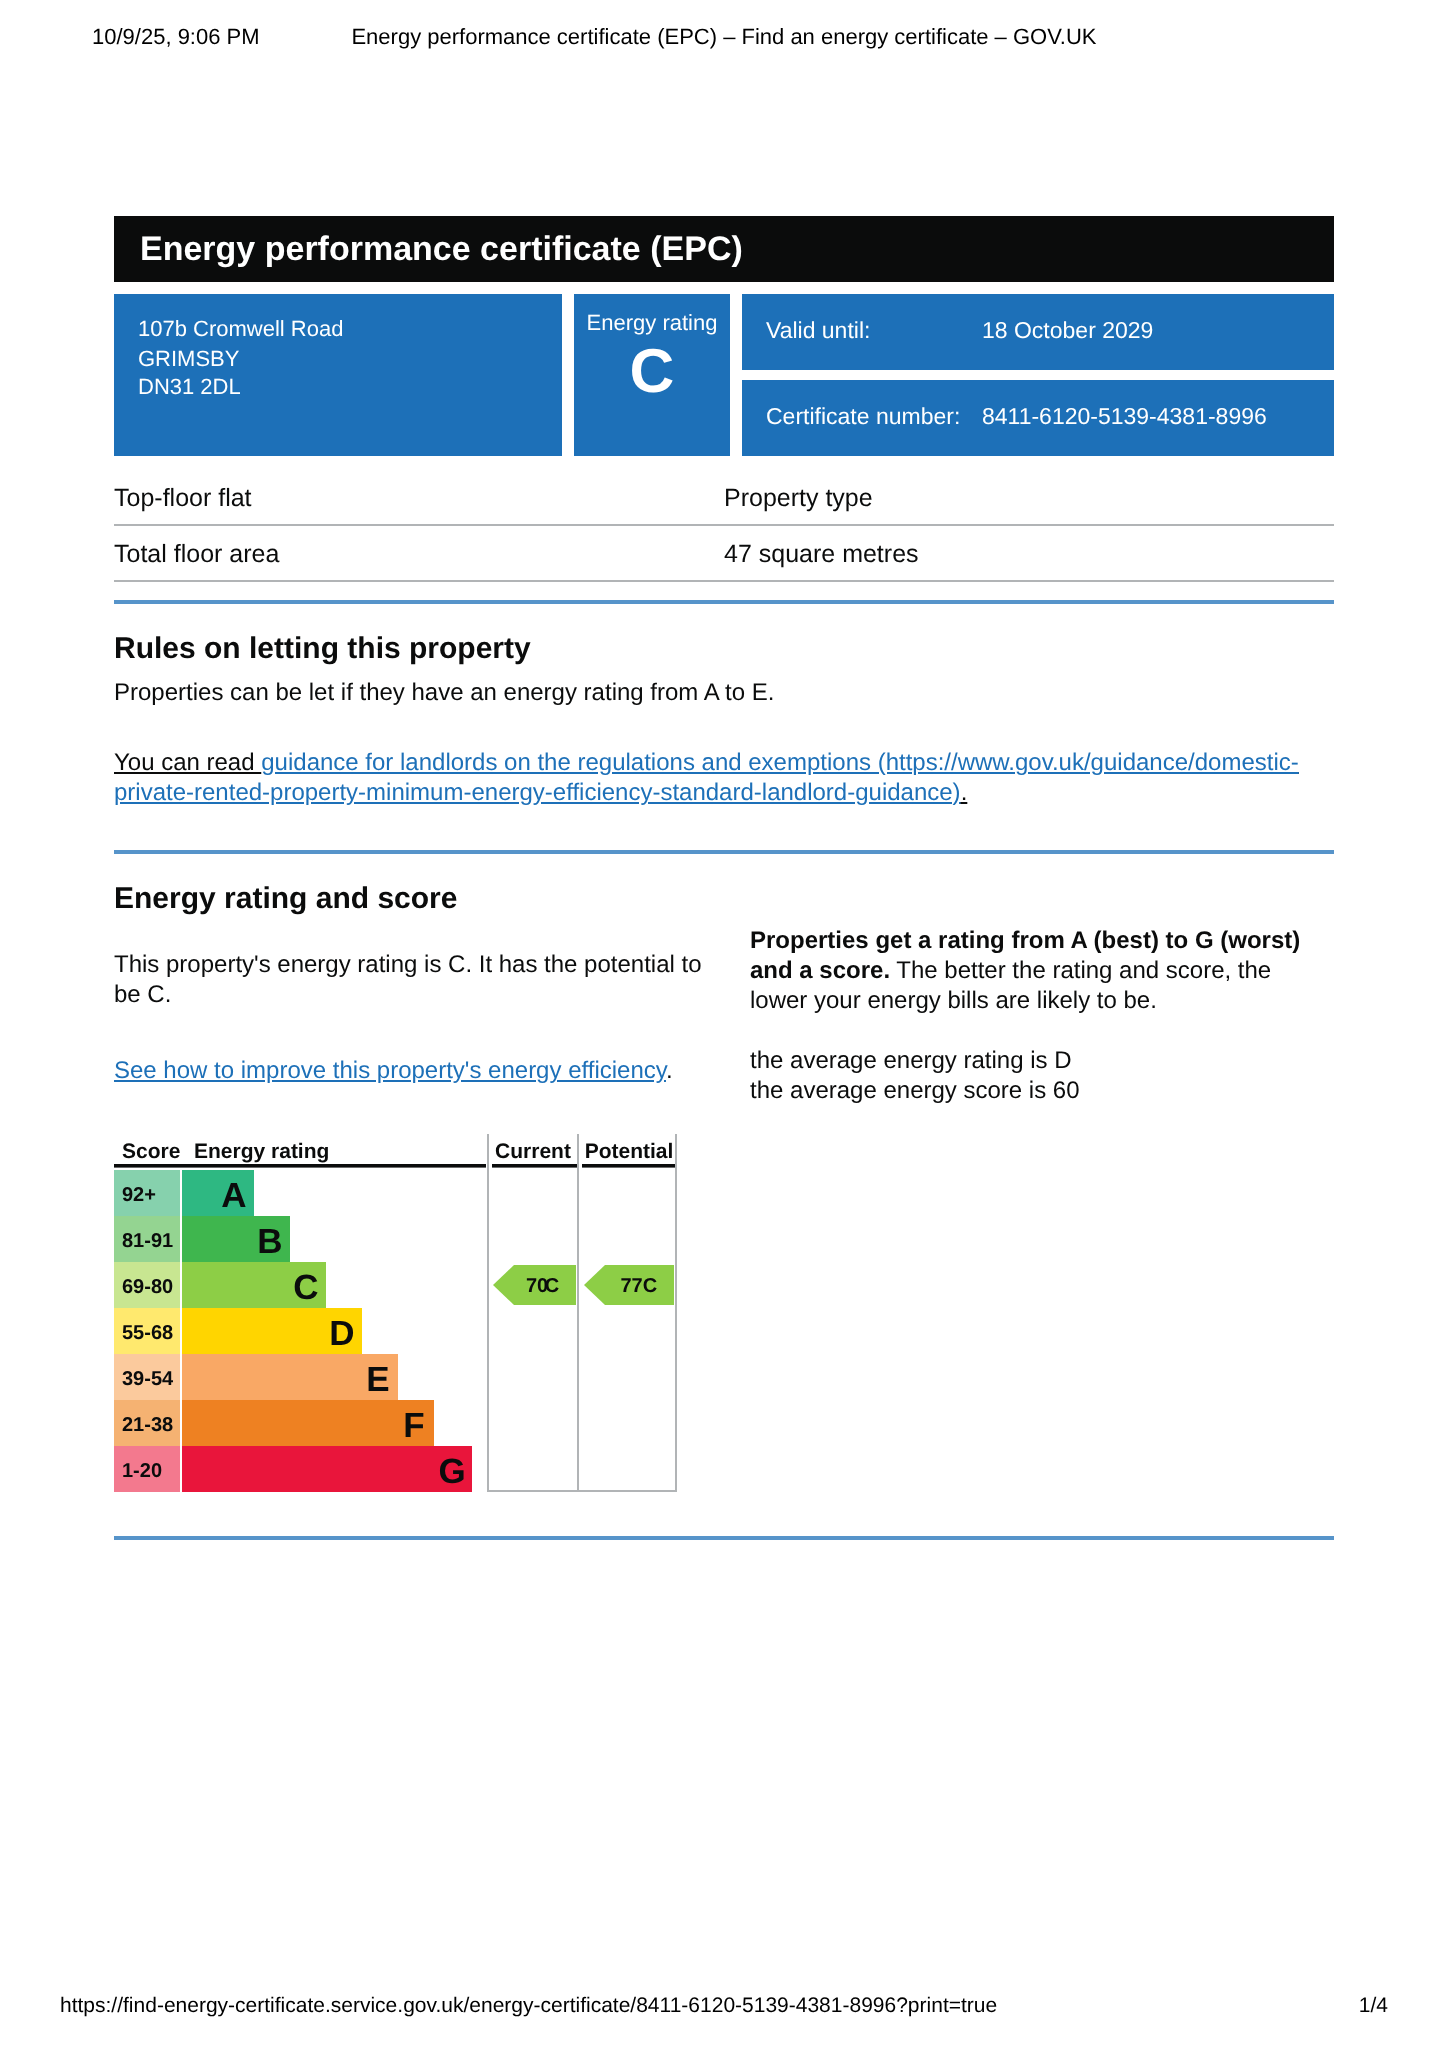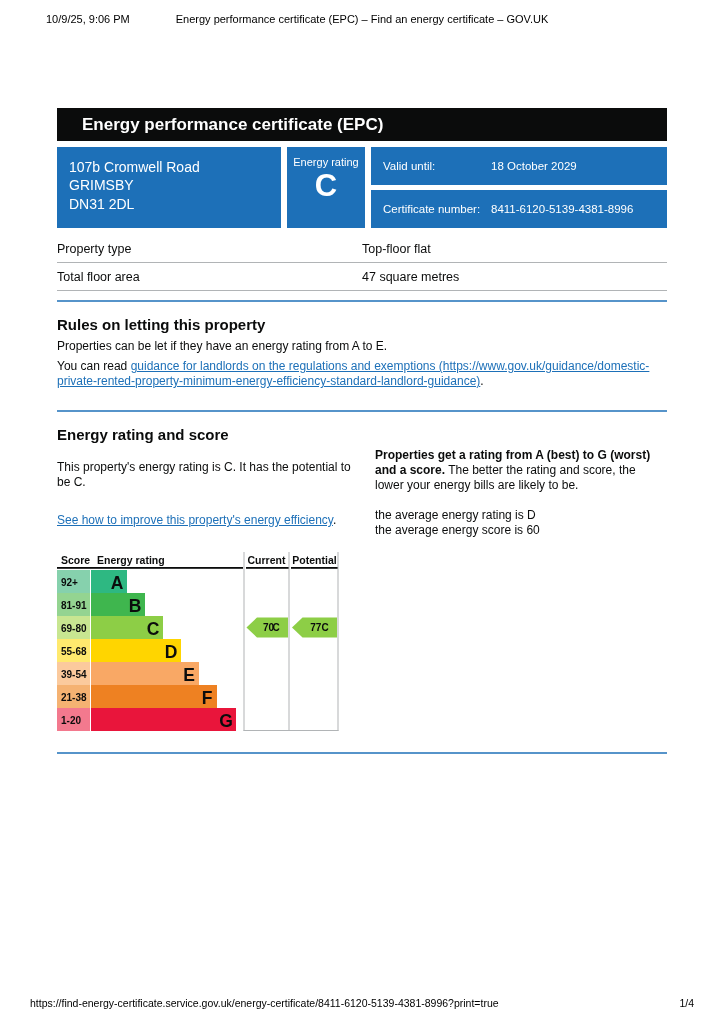--- a/index.html
+++ b/index.html
@@ -12,46 +12,46 @@
   
   .print-header { position:absolute; top:13px; left:30px; right:30px; height:14px; font-size:11px; color:#000; }
   .ph-date  { position:absolute; left:16px; top:0; }
   .ph-title { display:block; text-align:center; }
   .print-footer { position:absolute; bottom:15px; left:30px; right:30px; font-size:10.5px; color:#000;
     display:flex; justify-content:space-between; }
 
   .content { position:absolute; left:57px; top:108px; width:610px; }
 
   .banner { background:#0b0c0c; color:#fff; height:33px; line-height:33px;
-    font-size:17px; font-weight:bold; padding-left:25px; }
+    font-size:17px; font-weight:bold; padding-left:13px; }
 
   .summary { display:grid; grid-template-columns:224px 78px 1fr; column-gap:6px; margin-top:6px; height:81px; }
   .bluebox { background:#1d70b8; color:#fff; }
-  .addr-box { padding:11px 12px; font-size:14px; line-height:1.32; }
+  .addr-box { padding:11px 12px; font-size:11px; line-height:1.32; }
   .rating-box { display:flex; flex-direction:column; align-items:center; padding-top:9px; }
   .rating-label { font-size:11px; }
   .rating-letter { font-size:31px; font-weight:bold; line-height:1.15; }
   .right-stack { display:flex; flex-direction:column; gap:5px; }
   .meta-box { flex:1; position:relative; font-size:11.5px; display:flex; align-items:center; }
   .meta-label { margin-left:12px; }
   .meta-value { position:absolute; left:120px; font-weight:normal; }
 
   .prop-table { margin-top:7px; font-size:12.5px; }
   .prop-row { display:grid; grid-template-columns:1fr 1fr; padding:7px 0 6px 0; border-bottom:1px solid #b1b4b6; }
 
   .rule { height:2px; background:#5694ca; border:none; margin:0; }
   .rule-1 { margin-top:9px; }
   .rule-2 { margin-top:21px; }
   .rule-3 { margin-top:15px; }
 
   h2 { font-size:15px; font-weight:bold; margin:0; }
   .rules-heading { margin-top:14px; }
   p { margin:0; font-size:12px; line-height:15px; }
   .rules-p1 { margin-top:6px; }
-  .rules-p2 { margin-top:5px; max-width:610px; }
+  .rules-p2 { margin-top:20px; max-width:610px;text-decoration:underline; }
   a { color:#1d70b8; text-decoration:underline; cursor:pointer; }
 
   .two-col { display:grid; grid-template-columns:318px 292px; margin-top:14px; }
   .left-col  {}
   .right-col {}
   .intro-p { margin-top:17px; max-width:300px; }
   .improve-p { margin-top:23px; max-width:285px; }
   .rc-p1 { max-width:285px; }
   .rc-p2 { margin-top:22px; max-width:292px; }
   .rc-p3 { margin-top:25px; }
@@ -92,22 +92,22 @@
       </div>
       <div class="bluebox meta-box">
         <span class="meta-label">Certificate number:</span>
         <span class="meta-value">8411-6120-5139-4381-8996</span>
       </div>
     </div>
   </div>
 
   <div class="prop-table">
     <div class="prop-row">
+      <span>Top-floor flat</span>
       <span>Property type</span>
-      <span>Top-floor flat</span>
     </div>
     <div class="prop-row">
       <span>Total floor area</span>
       <span>47 square metres</span>
     </div>
   </div>
 
   <div class="rule rule-1"></div>
 
   <h2 class="rules-heading">Rules on letting this property</h2>

